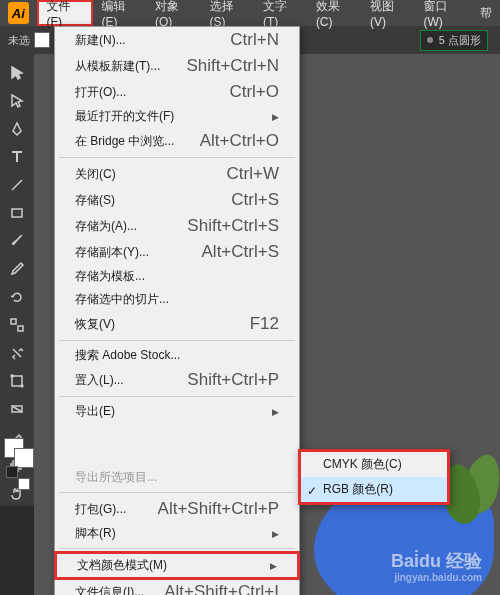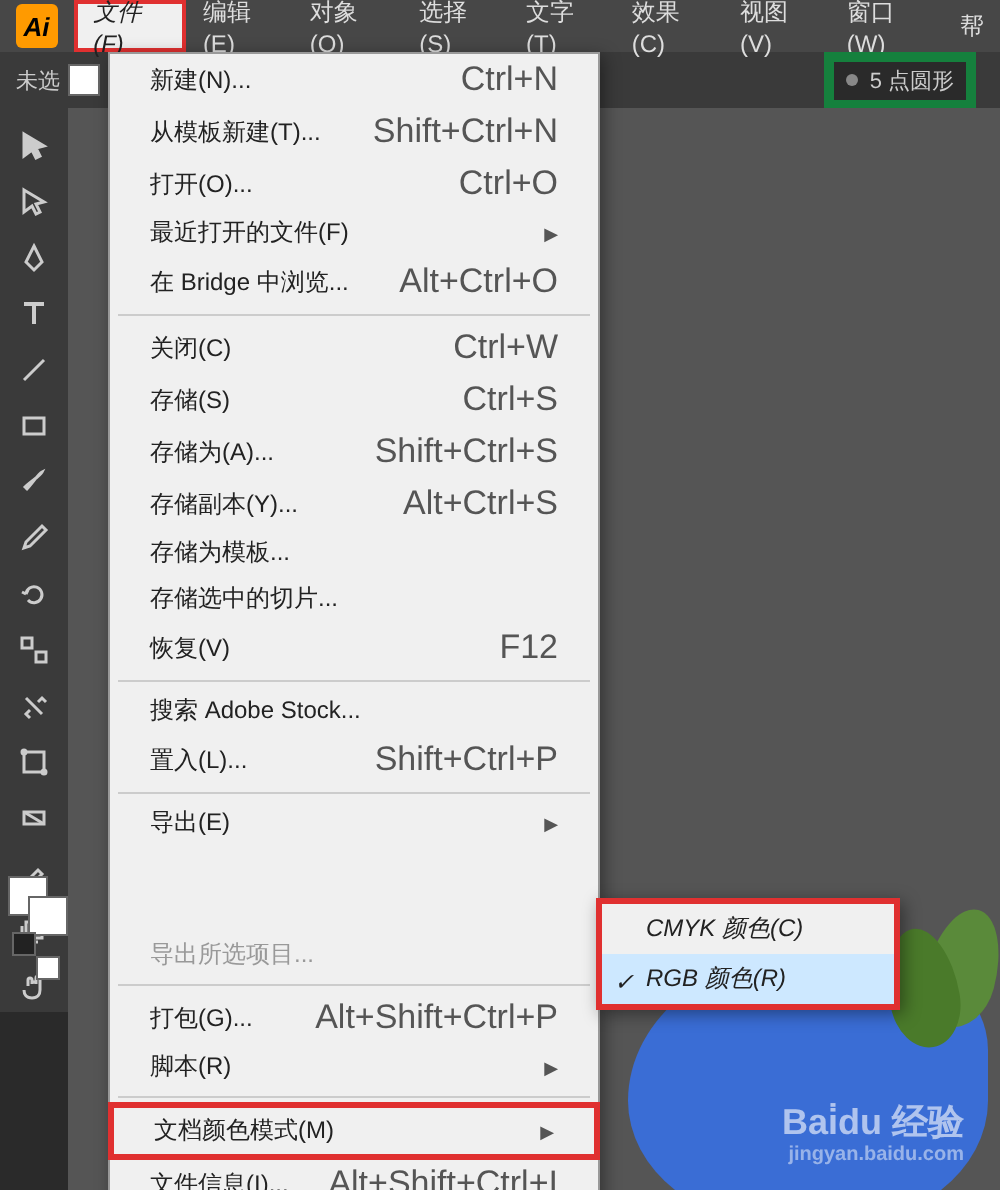--- a/index.html
+++ b/index.html
@@ -1,25 +1,25 @@
 <!DOCTYPE html>
 <html><head>
 <meta charset="utf-8">
 <style>
   * { margin: 0; padding: 0; box-sizing: border-box; font-family: "Microsoft YaHei", sans-serif; }
   body { width: 500px; height: 595px; background: #2a2a2a; overflow: hidden; position: relative; }
   
   .menubar { display: flex; background: #474747; height: 26px; align-items: center; padding-left: 8px; color: #ddd; font-size: 12px; }
   .logo { width: 22px; height: 22px; background: #ff9a00; border-radius: 3px; display: flex; align-items: center; justify-content: center; font-style: italic; font-weight: bold; color: #000000; margin-right: 8px; font-size: 13px; }
   .menuitem { padding: 0 8px; height: 26px; display: flex; align-items: center; cursor: pointer; }
-  .menuitem.active { background: #f0f0f0; color: #222; border: 2px solid #e03030; font-style: italic; }
+  .menuitem.active { background: #f0f0f0; color: #222; border: 2px solid #e03030; }
   
   .secondbar { display: flex; background: #3a3a3a; height: 28px; align-items: center; padding-left: 8px; color: #ccc; font-size: 11px; }
   .swatch { width: 16px; height: 16px; background: #fff; margin: 0 4px; border: 1px solid #666; }
-  .propbox { background: #2a2a2a; border: 5px solid #15803d; padding: 2px 6px; margin-left: auto; margin-right: 12px; font-size: 11px; display: flex; align-items: center; gap: 6px; }
+  .propbox { background: #2a2a2a; border: 1px solid #15803d; padding: 2px 6px; margin-left: auto; margin-right: 12px; font-size: 11px; display: flex; align-items: center; gap: 6px; }
   .dot { width: 6px; height: 6px; background: #888; border-radius: 50%; }
   
   .toolbar { position: absolute; left: 0; top: 54px; width: 34px; background: #3a3a3a; display: flex; flex-direction: column; align-items: center; padding-top: 6px; gap: 2px; }
   .tool { width: 28px; height: 26px; display: flex; align-items: center; justify-content: center; color: #ccc; font-size: 16px; cursor: pointer; }
   .tool svg { width: 16px; height: 16px; stroke: #ccc; fill: none; stroke-width: 1.5; }
   
   .colorswatch { position: absolute; left: 4px; top: 438px; }
   .csw { width: 20px; height: 20px; position: absolute; }
   .csw1 { background: #fff; border: 1px solid #666; left: 0; top: 0; }
   .csw2 { background: #fff; border: 1px solid #666; left: 10px; top: 10px; }
@@ -35,21 +35,21 @@
   .dropdown { position: absolute; left: 54px; top: 26px; width: 246px; background: #f0f0f0; border: 1px solid #999; box-shadow: 2px 2px 8px rgba(0,0,0,0.4); font-size: 12px; color: #222; }
   .ditem { display: flex; justify-content: space-between; align-items: center; padding: 3px 20px 3px 20px; cursor: pointer; white-space: nowrap; }
   .ditem.disabled { color: #999; margin-top: 43px; }
   .dsep { height: 1px; background: #ccc; margin: 3px 4px; }
   .ditem .arrow { font-size: 9px; color: #555; }
   .ditem.framed { border: 3px solid #e03030; margin: -1px; }
   .shortcut { color: #555; font-size: 17px; }
   
   .submenu { position: absolute; left: 298px; top: 449px; width: 152px; background: #f0f0f0; border: 1px solid #999; box-shadow: 2px 2px 8px rgba(0,0,0,0.4); font-size: 12px; color: #222; }
   .submenu.framed { border: 3px solid #e03030; }
-  .sitem { display: flex; align-items: flex-end; padding: 4px 10px 4px 22px; cursor: pointer; position: relative; font-style: italic; }
+  .sitem { display: flex; align-items: flex-end; padding: 4px 10px 4px 22px; cursor: pointer; position: relative; }
   .sitem.selected { background: #cde8ff; }
   .sitem .check { position: absolute; left: 6px; }
   
   .watermark { position: absolute; right: 18px; bottom: 12px; color: rgba(255,255,255,0.6); font-size: 18px; font-weight: 700; text-align: right; line-height: 1.1; }
   .watermark .sub { font-size: 10px; opacity: 0.8; }
 </style>
 </head>
 <body>
 
 <div class="menubar">

